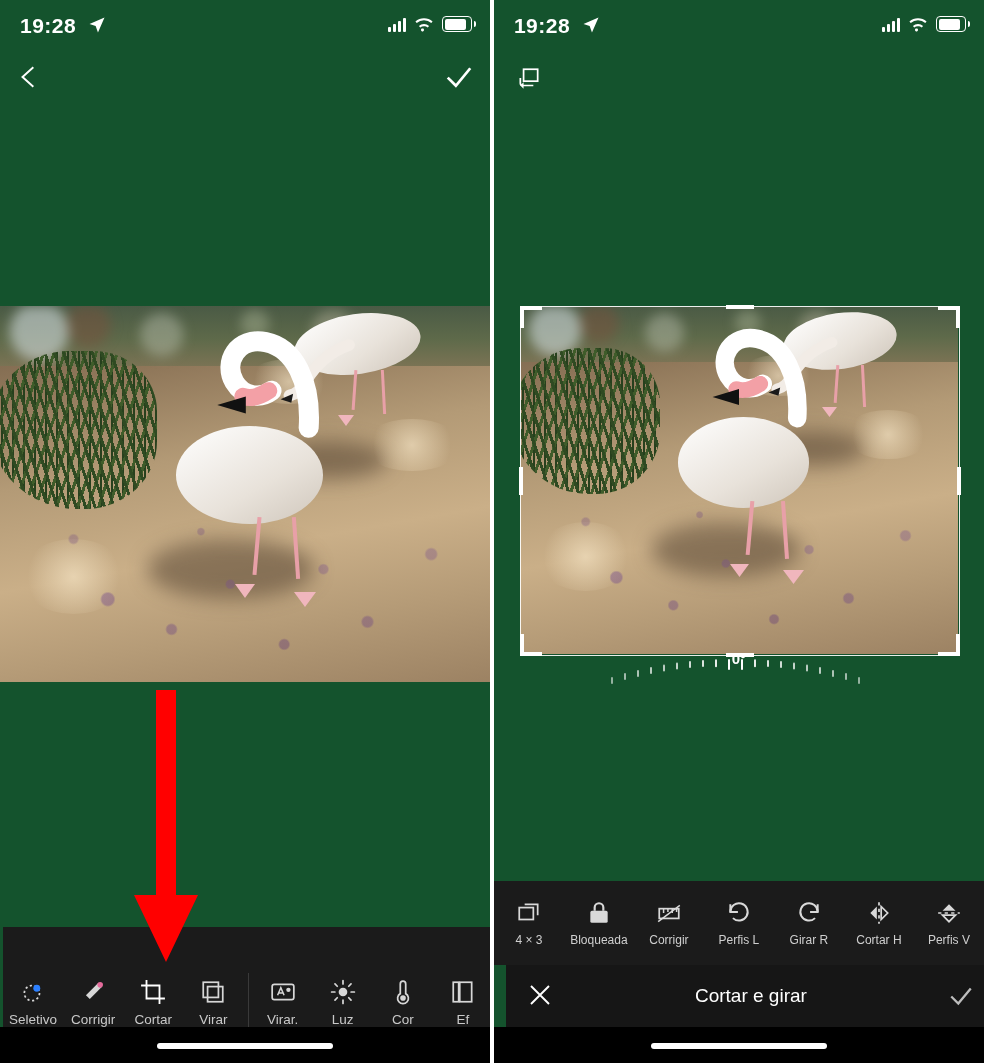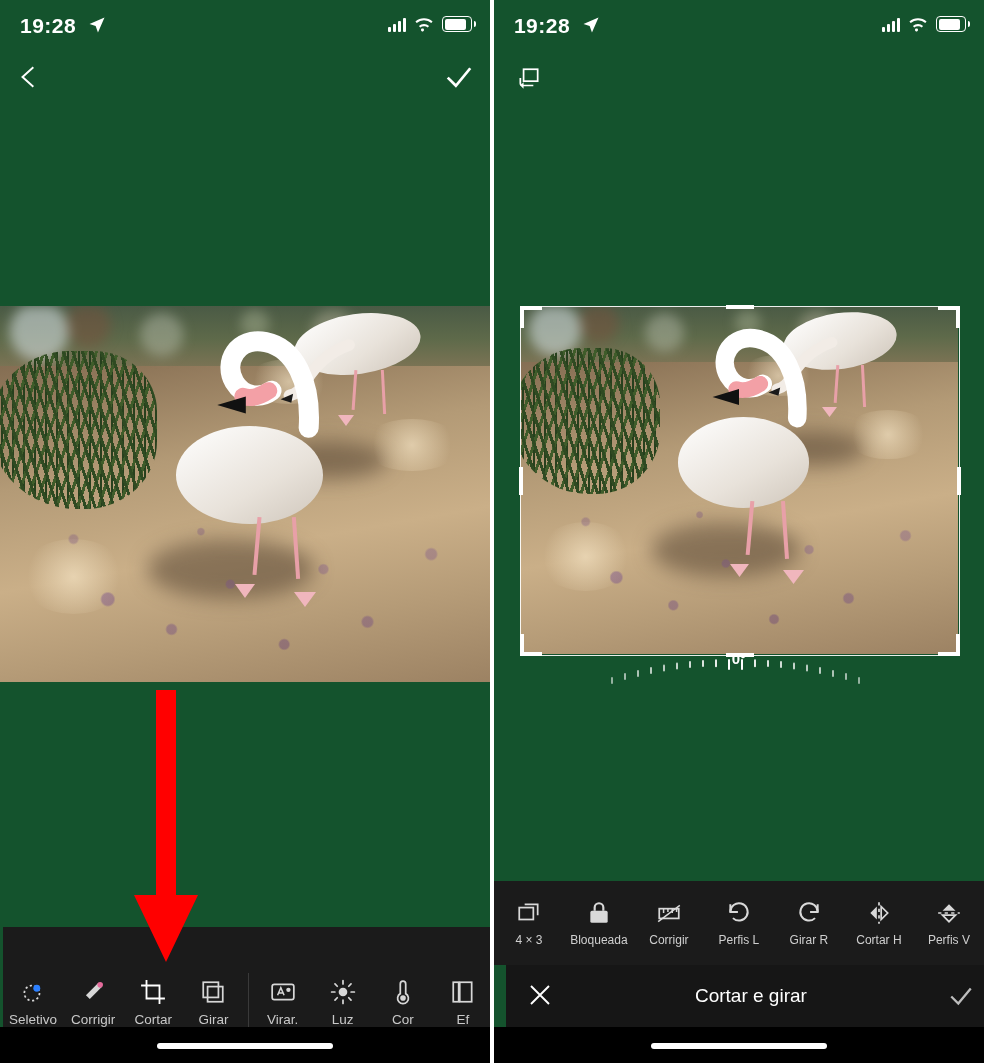--- a/index.html
+++ b/index.html
@@ -183,21 +183,21 @@
         <svg width="26" height="26" viewBox="0 0 24 24">
           <path d="M6 1v17h17M1 6h17v17" fill="none" stroke="#ffffff" stroke-width="1.7"></path>
         </svg>
         <span class="lbl">Cortar</span>
       </div>
       <div class="tool">
         <svg width="26" height="26" viewBox="0 0 24 24">
           <rect x="7" y="7" width="14" height="14" fill="none" stroke="#d7d7d7" stroke-width="1.6"></rect>
           <rect x="3" y="3" width="14" height="14" fill="none" stroke="#d7d7d7" stroke-width="1.6"></rect>
         </svg>
-        <span class="lbl">Girar</span>
+        <span class="lbl">Virar</span>
       </div>
       <div class="tool-sep"></div>
       <div class="tool">
         <svg width="26" height="26" viewBox="0 0 24 24">
           <rect x="2" y="5" width="20" height="14" rx="2" fill="none" stroke="#d7d7d7" stroke-width="1.6"></rect>
           <path d="M7 15l3-7 3 7M8 13h4" fill="none" stroke="#d7d7d7" stroke-width="1.4"></path>
           <circle cx="17" cy="10" r="2" fill="#d7d7d7"></circle>
         </svg>
         <span class="lbl">Virar.</span>
       </div>

